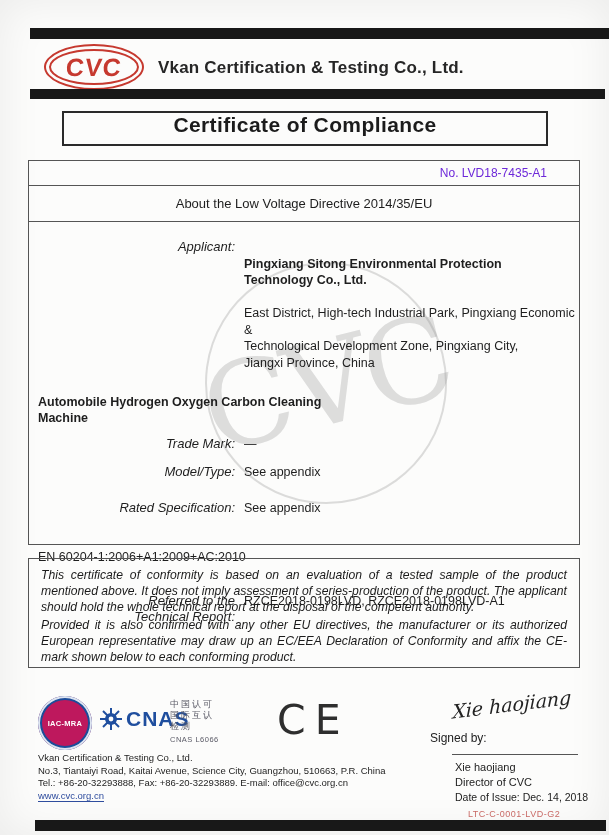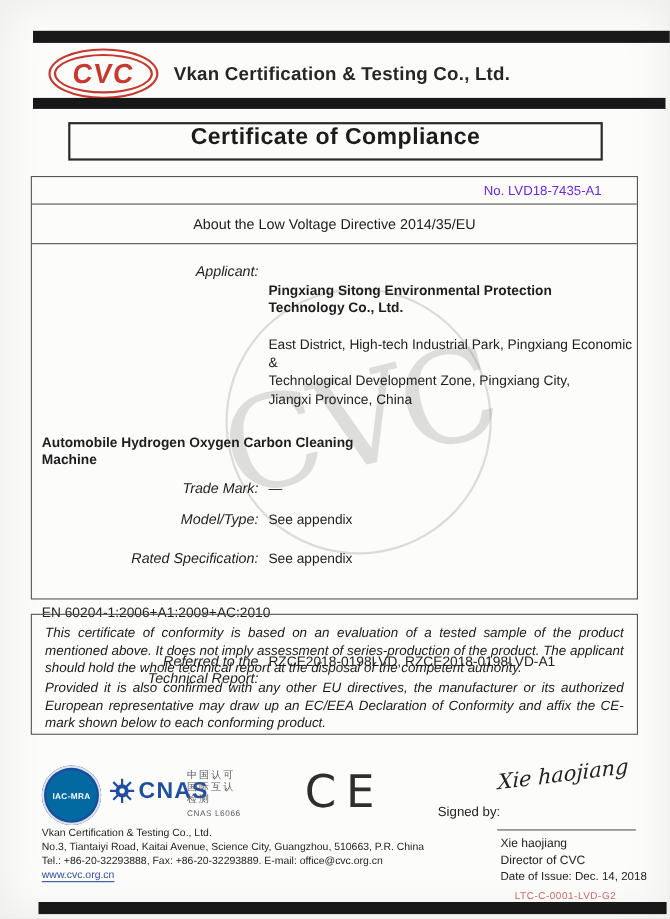--- a/index.html
+++ b/index.html
@@ -74,36 +74,36 @@
   .disclaimer-box {
     position: absolute; left: 28px; top: 558px; width: 552px; height: 110px;
     border: 1px solid #555; padding: 8px 12px;
     font-size: 12.2px; font-style: italic; line-height: 16px; text-align: justify; color: #1b1b1b;
   }
   .disclaimer-box p + p { margin-top: 2px; }
 
   
   .iac-logo {
     position: absolute; left: 38px; top: 696px; width: 54px; height: 54px;
-    background: #0369a1; border-radius: 50%;
+    background: #be185d; border-radius: 50%;
     box-shadow: inset 0 0 0 2px rgba(255,255,255,0.85), inset 0 0 0 4px #1c4c99, inset 0 10px 0 -8px rgba(255,255,255,0.8), inset 0 -14px 0 -12px rgba(255,255,255,0.8);
     display: flex; align-items: center; justify-content: center;
     color: #fff; font-weight: bold; font-size: 7.5px; letter-spacing: 0.3px;
   }
   .cnas-logo { position: absolute; left: 99px; top: 707px; display: flex; align-items: center; }
   .cnas-text { color: #1f4e9e; font-weight: bold; font-size: 21px; letter-spacing: 1px; margin-left: 3px; }
   .cnas-cn { position: absolute; left: 170px; top: 699px; font-size: 9px; line-height: 11px; color: #5a5a66; letter-spacing: 2px; }
   .cnas-code { font-size: 7.5px; letter-spacing: 0.5px; color: #5a5a66; margin-top: 2px; }
   .ce-mark {
     position: absolute; left: 277px; top: 696px;
     font-size: 41px; color: #2e2e2e; letter-spacing: 9px; font-family: "DejaVu Sans", sans-serif;
   }
 
   
-  .signed-by { position: absolute; left: 398px; top: 731px; font-size: 12px; color: #222; }
+  .signed-by { position: absolute; left: 430px; top: 731px; font-size: 12px; color: #222; }
   .signature-script {
     position: absolute; left: 452px; top: 692px; width: 140px;
     font-family: "DejaVu Serif", serif; font-style: italic;
     font-size: 19px; color: #222; transform: rotate(-7deg) skewX(-8deg); letter-spacing: 0px;
   }
   .sig-line { position: absolute; left: 452px; top: 754px; width: 126px; height: 1px; background: #555; }
   .sig-name { position: absolute; left: 455px; top: 761px; font-size: 11px; color: #222; }
   .sig-title { position: absolute; left: 455px; top: 776px; font-size: 11px; color: #222; }
   .sig-date { position: absolute; left: 455px; top: 791px; font-size: 10.5px; color: #222; }
 

